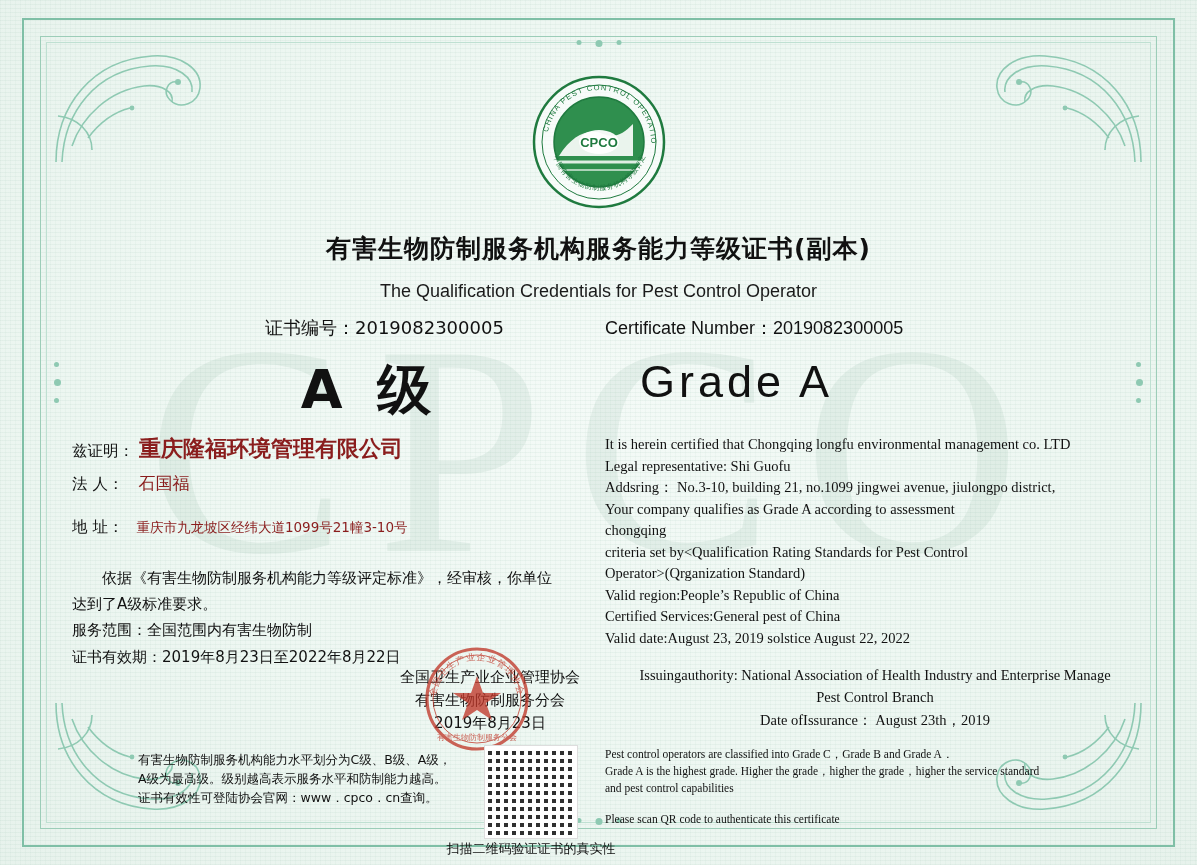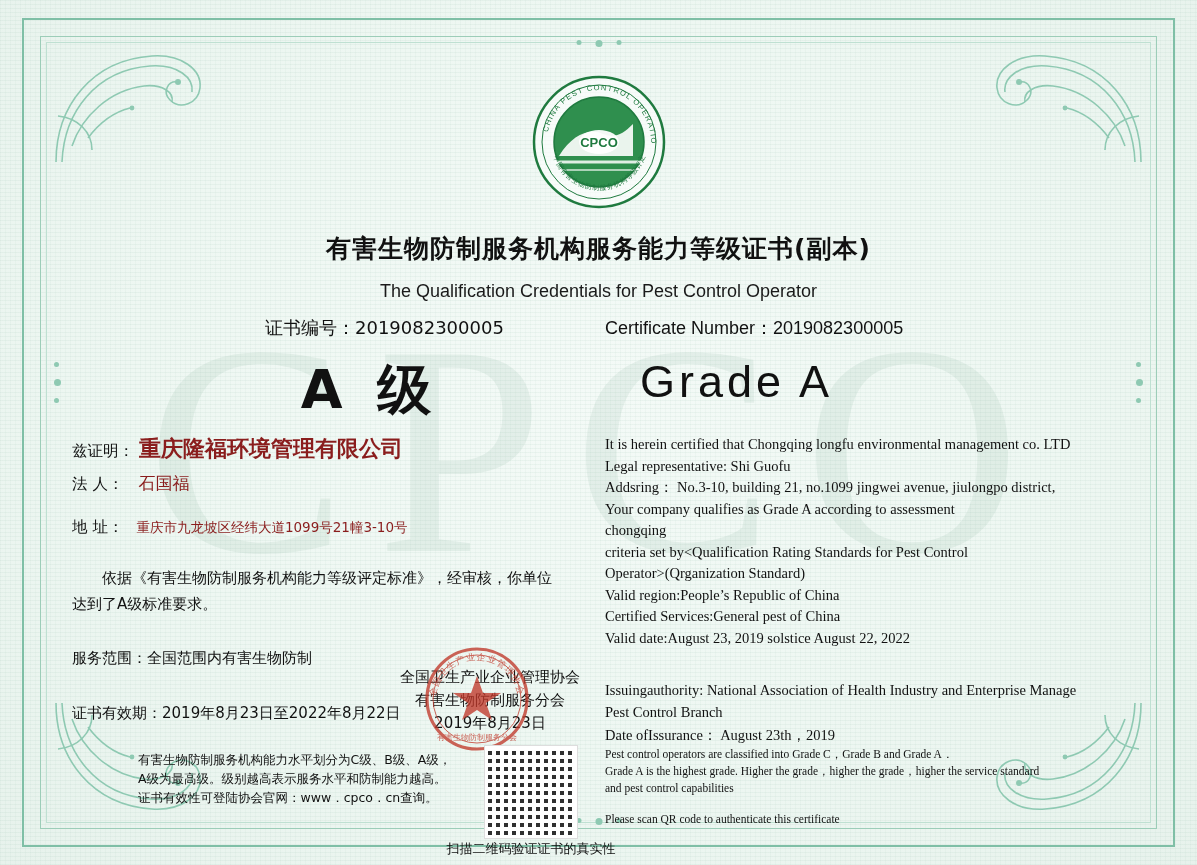--- a/index.html
+++ b/index.html
@@ -100,26 +100,26 @@
   .col-cn { position:absolute; left:12px; top:380px; width:490px; color:#111; }
   .cn-line { font-size:15.5px; line-height:26px; font-family:"DejaVu Sans", sans-serif; }
   .cn-line .lbl { display:inline-block; }
   .cn-company {
     font-size:22px; font-weight:bold; color:#8a1d1d;
     font-family:"DejaVu Sans", sans-serif;
   }
   .cn-legal { font-size:17px; color:#8a1d1d; font-family:"DejaVu Sans", sans-serif; }
   .cn-addr { font-size:13.5px; color:#8a1d1d; font-family:"DejaVu Sans", sans-serif; }
   .cn-para { margin-top:25px; font-size:15px; line-height:26px; text-indent:30px; font-family:"DejaVu Sans", sans-serif; }
-  .cn-kv { font-size:15px; line-height:27px; font-family:"DejaVu Sans", sans-serif;margin-top:28px; }
+  .cn-kv { font-size:15px; line-height:27px; font-family:"DejaVu Sans", sans-serif; }
 
   
   .col-en { position:absolute; left:545px; top:378px; width:540px; color:#111; }
   .en-line { font-size:14.5px; line-height:21.5px; font-family:"Liberation Serif", serif; }
-  .en-issue { margin-top:31px; font-size:14.5px; line-height:21.5px; }
+  .en-issue { margin-top:16px; font-size:14.5px; line-height:21.5px;text-align:center; }
 
   
   .sign-cn {
     position:absolute; left:300px; top:610px; width:260px;
     text-align:center;
     font-size:15px; line-height:23px; color:#111;
     font-family:"DejaVu Sans", sans-serif;
   }
   .seal {
     position:absolute; left:362px; top:588px; width:110px; height:110px;

